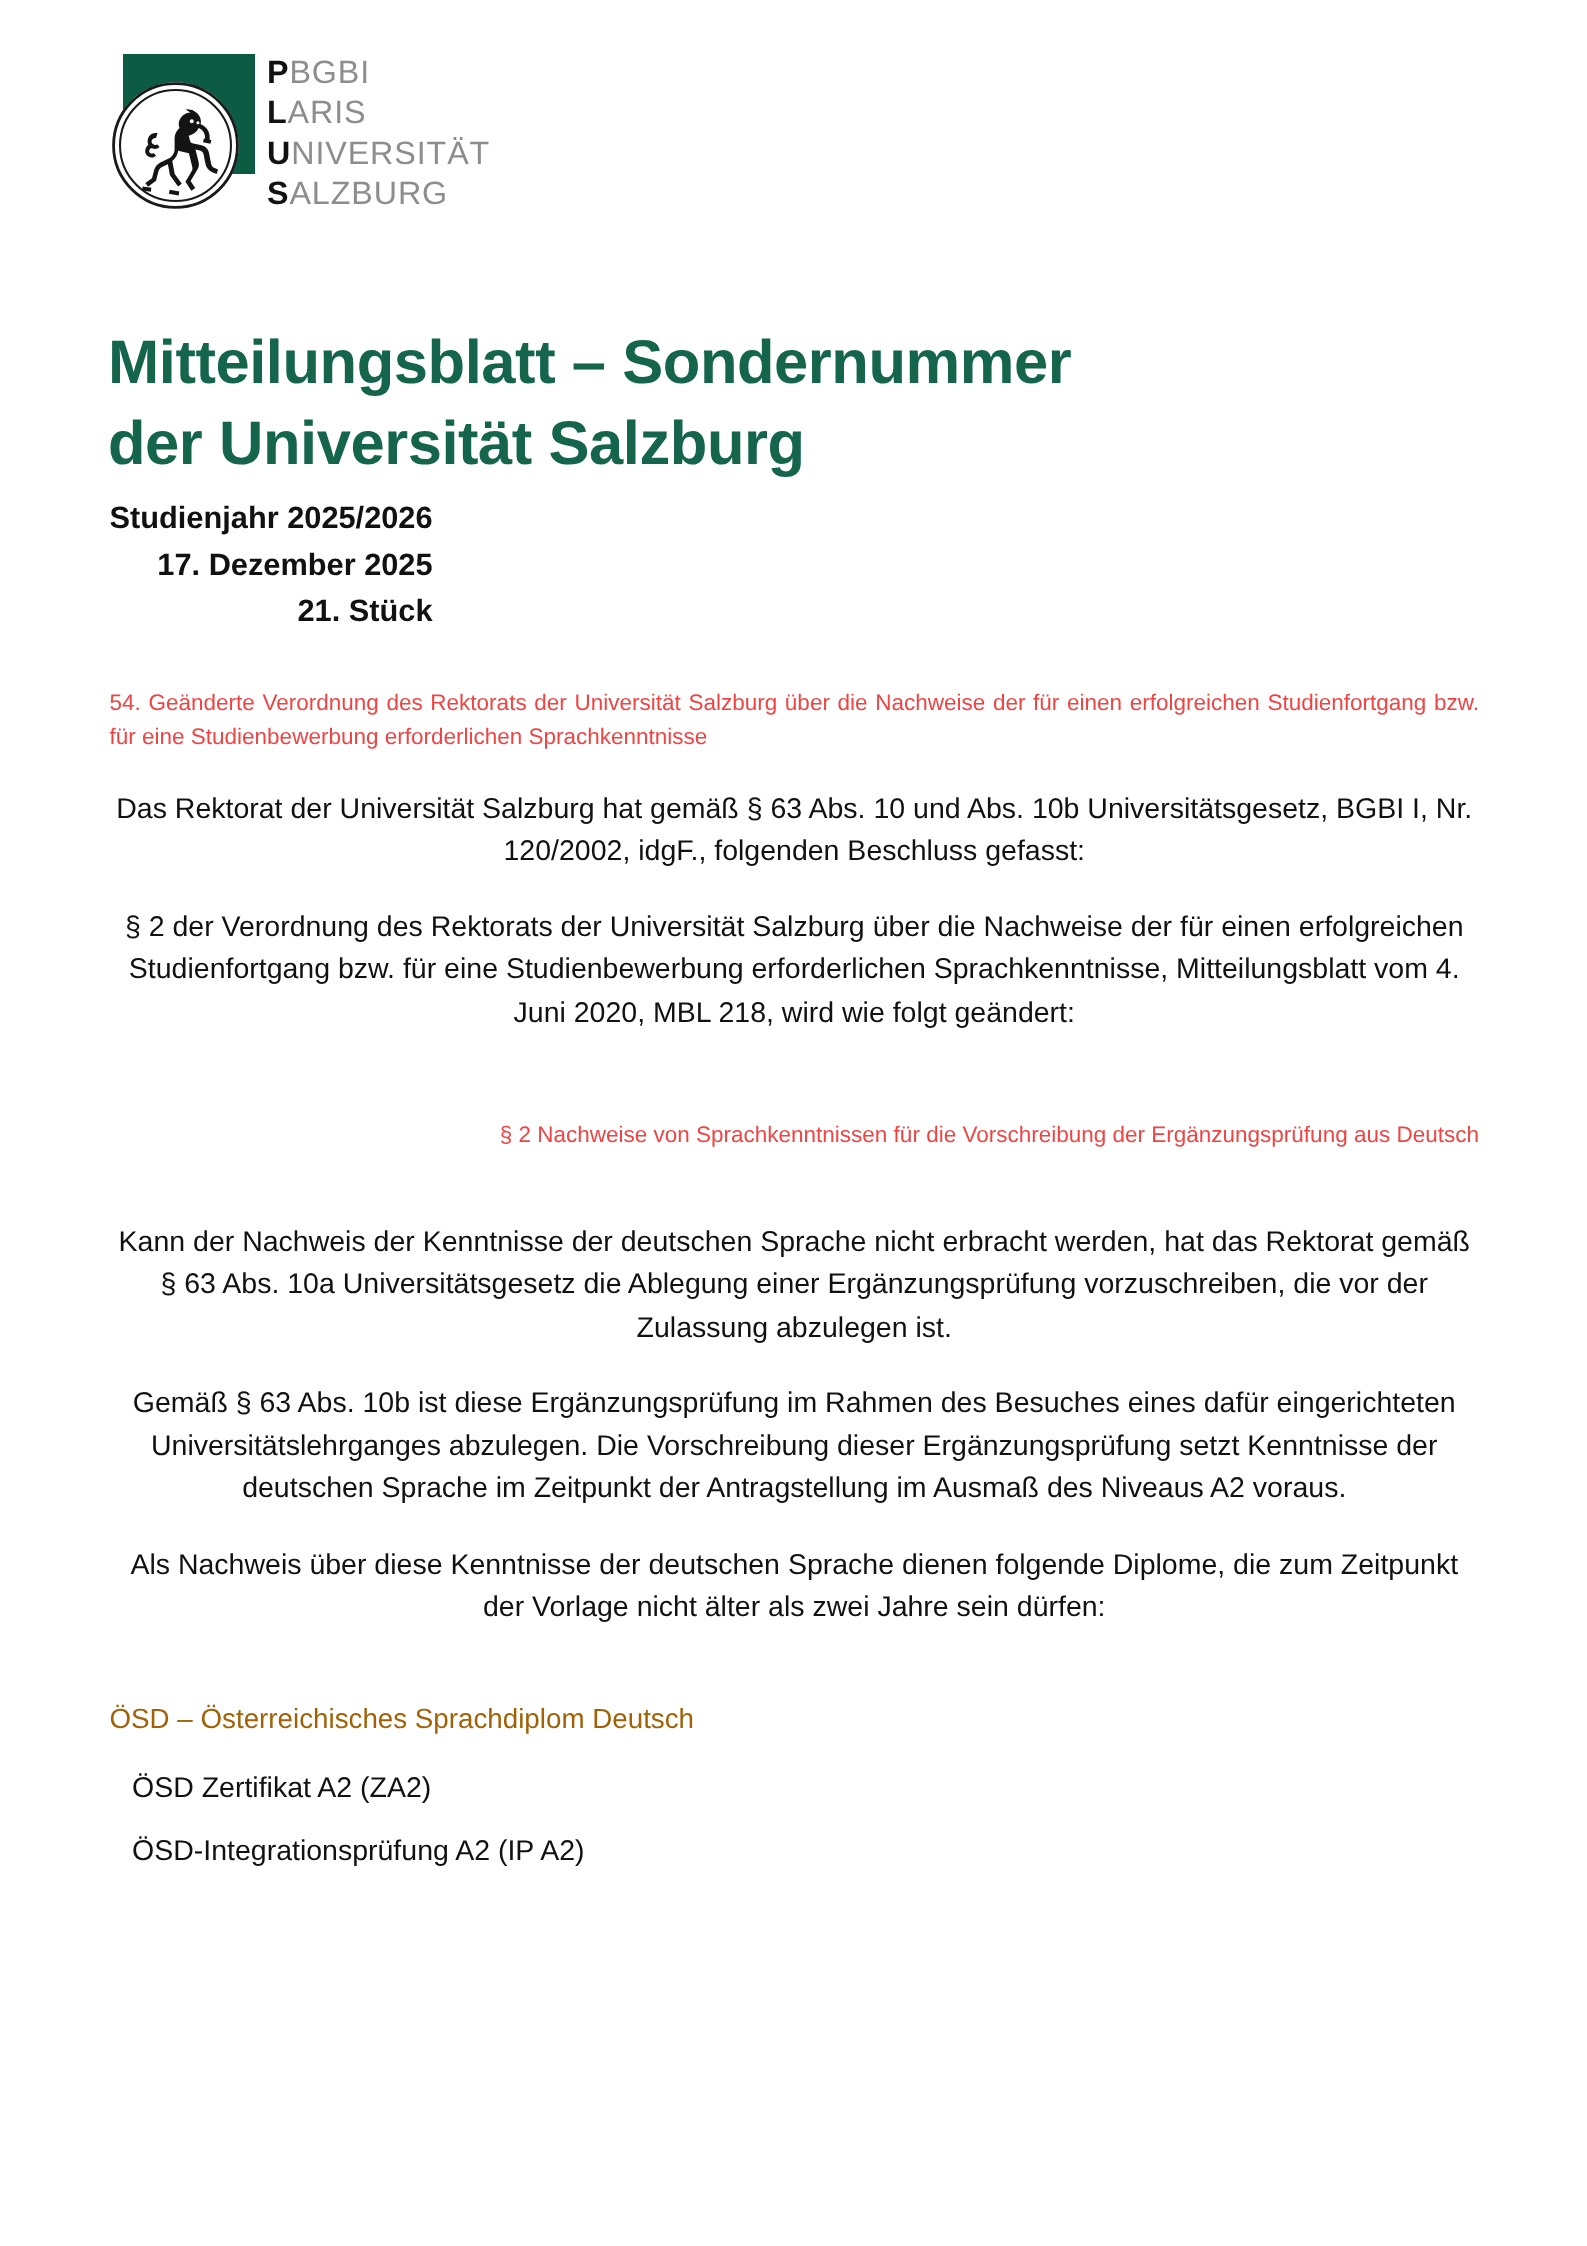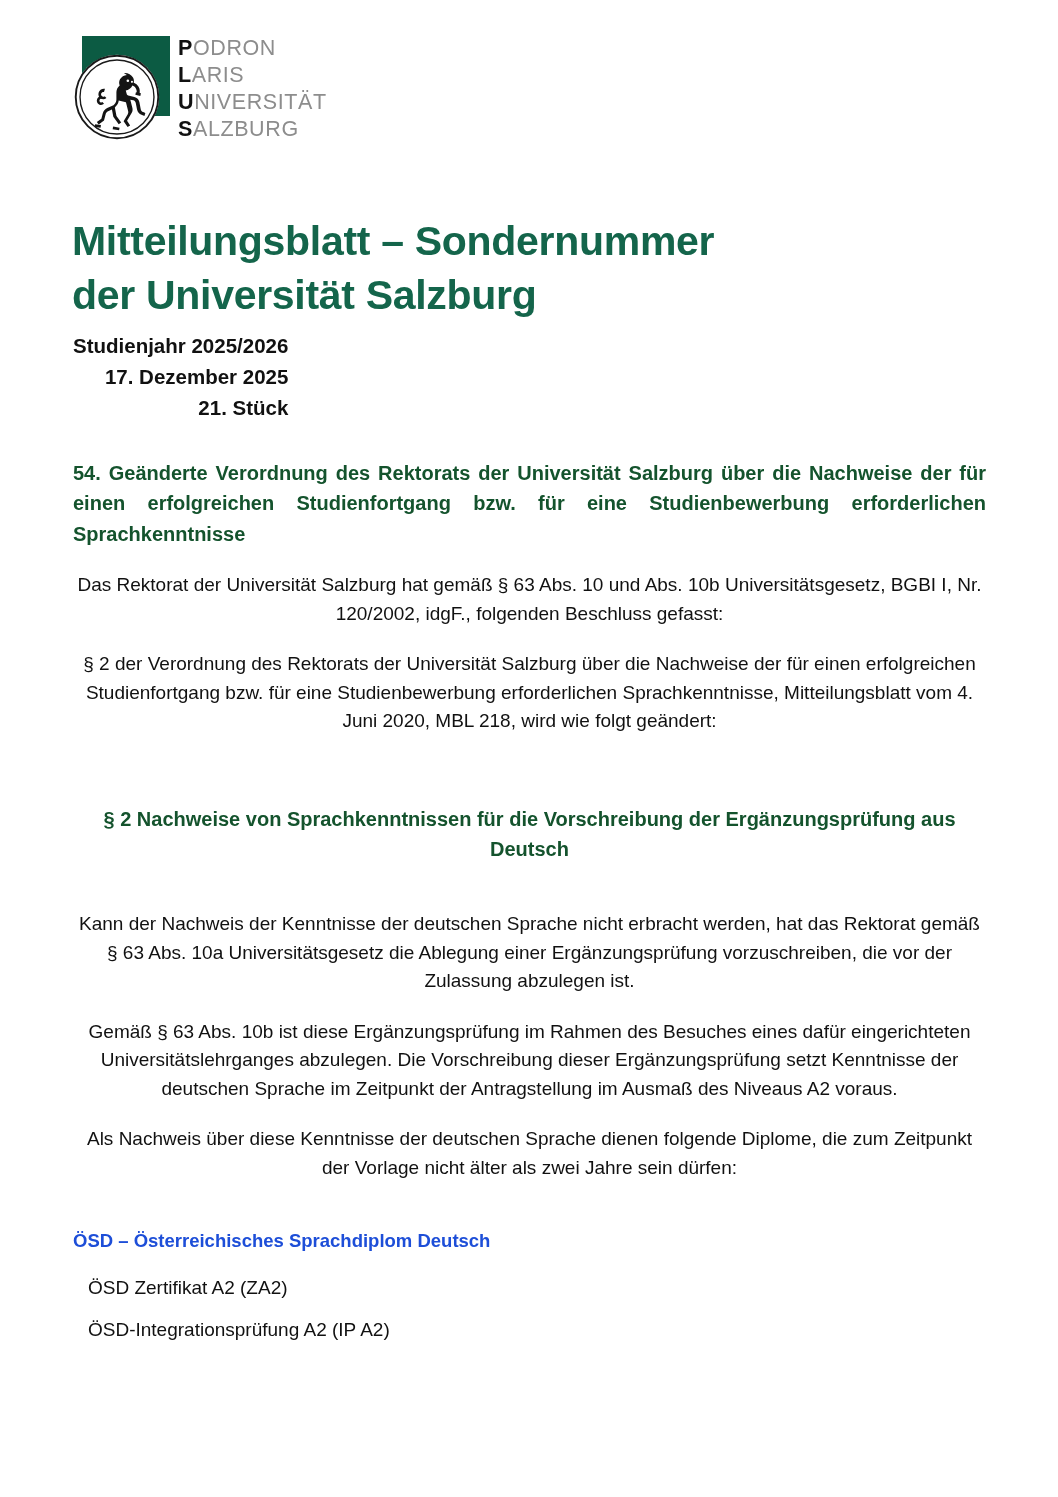--- a/index.html
+++ b/index.html
@@ -102,48 +102,47 @@
 
   
   .content {
     position: absolute;
     left: 73px;
     top: 458px;
     width: 913px;
   }
 
   .sec-heading {
-    color: #14532d;
-    font-weight: 700;
-    font-size: 20px;
+    color: #ef4444;
+    font-weight: 400;
+    font-size: 15px;
     line-height: 1.52;
     text-align: justify;
     text-justify: inter-word;
     margin: 0 0 22px 0;
   }
   .sec-heading.subheading {
-    text-align: center;
-    margin-top: 12px;
+    text-align: right;
   }
 
   p.para {
     font-size: 19px;
     line-height: 1.50;
     color: #111111;
     margin: 0 0 22px 0;
     text-align: center;
   }
 
   .spacer-lg { height: 34px; }
   .spacer-md { height: 24px; }
 
   .list-head {
     font-size: 18.5px;
-    font-weight: 700;
-    color: #1d4ed8;
+    font-weight: 400;
+    color: #a16207;
     margin: 0 0 20px 0;
     line-height: 1.45;
   }
   .list-item {
     font-size: 19px;
     color: #111111;
     line-height: 1.42;
     margin: 15px;
   }
 </style>
@@ -173,21 +172,21 @@
 
             <path d="M72 44.5l5.8 1.2-0.7 3-5.8-1.2z"></path>
             <path d="M45.5 84.3l7.5 1.4-0.6 3.1-7.5-1.4z"></path>
             <path d="M24.5 81.8l6.8 0.9-0.4 3.1-6.8-0.9z"></path>
           </g>
         </svg>
       </div>
     </div>
 
     <div class="logo-words">
-      <div class="logo-line"><b>P</b><span>ODRON</span></div>
+      <div class="logo-line"><b>P</b><span>BGBI</span></div>
       <div class="logo-line"><b>L</b><span>ARIS</span></div>
       <div class="logo-line"><b>U</b><span>NIVERSITÄT</span></div>
       <div class="logo-line"><b>S</b><span>ALZBURG</span></div>
     </div>
   </div>
 
   <h1 class="doc-title">
     <span class="tl">Mitteilungsblatt – Sondernummer</span>
     <span class="tl">der Universität Salzburg</span>
   </h1>

